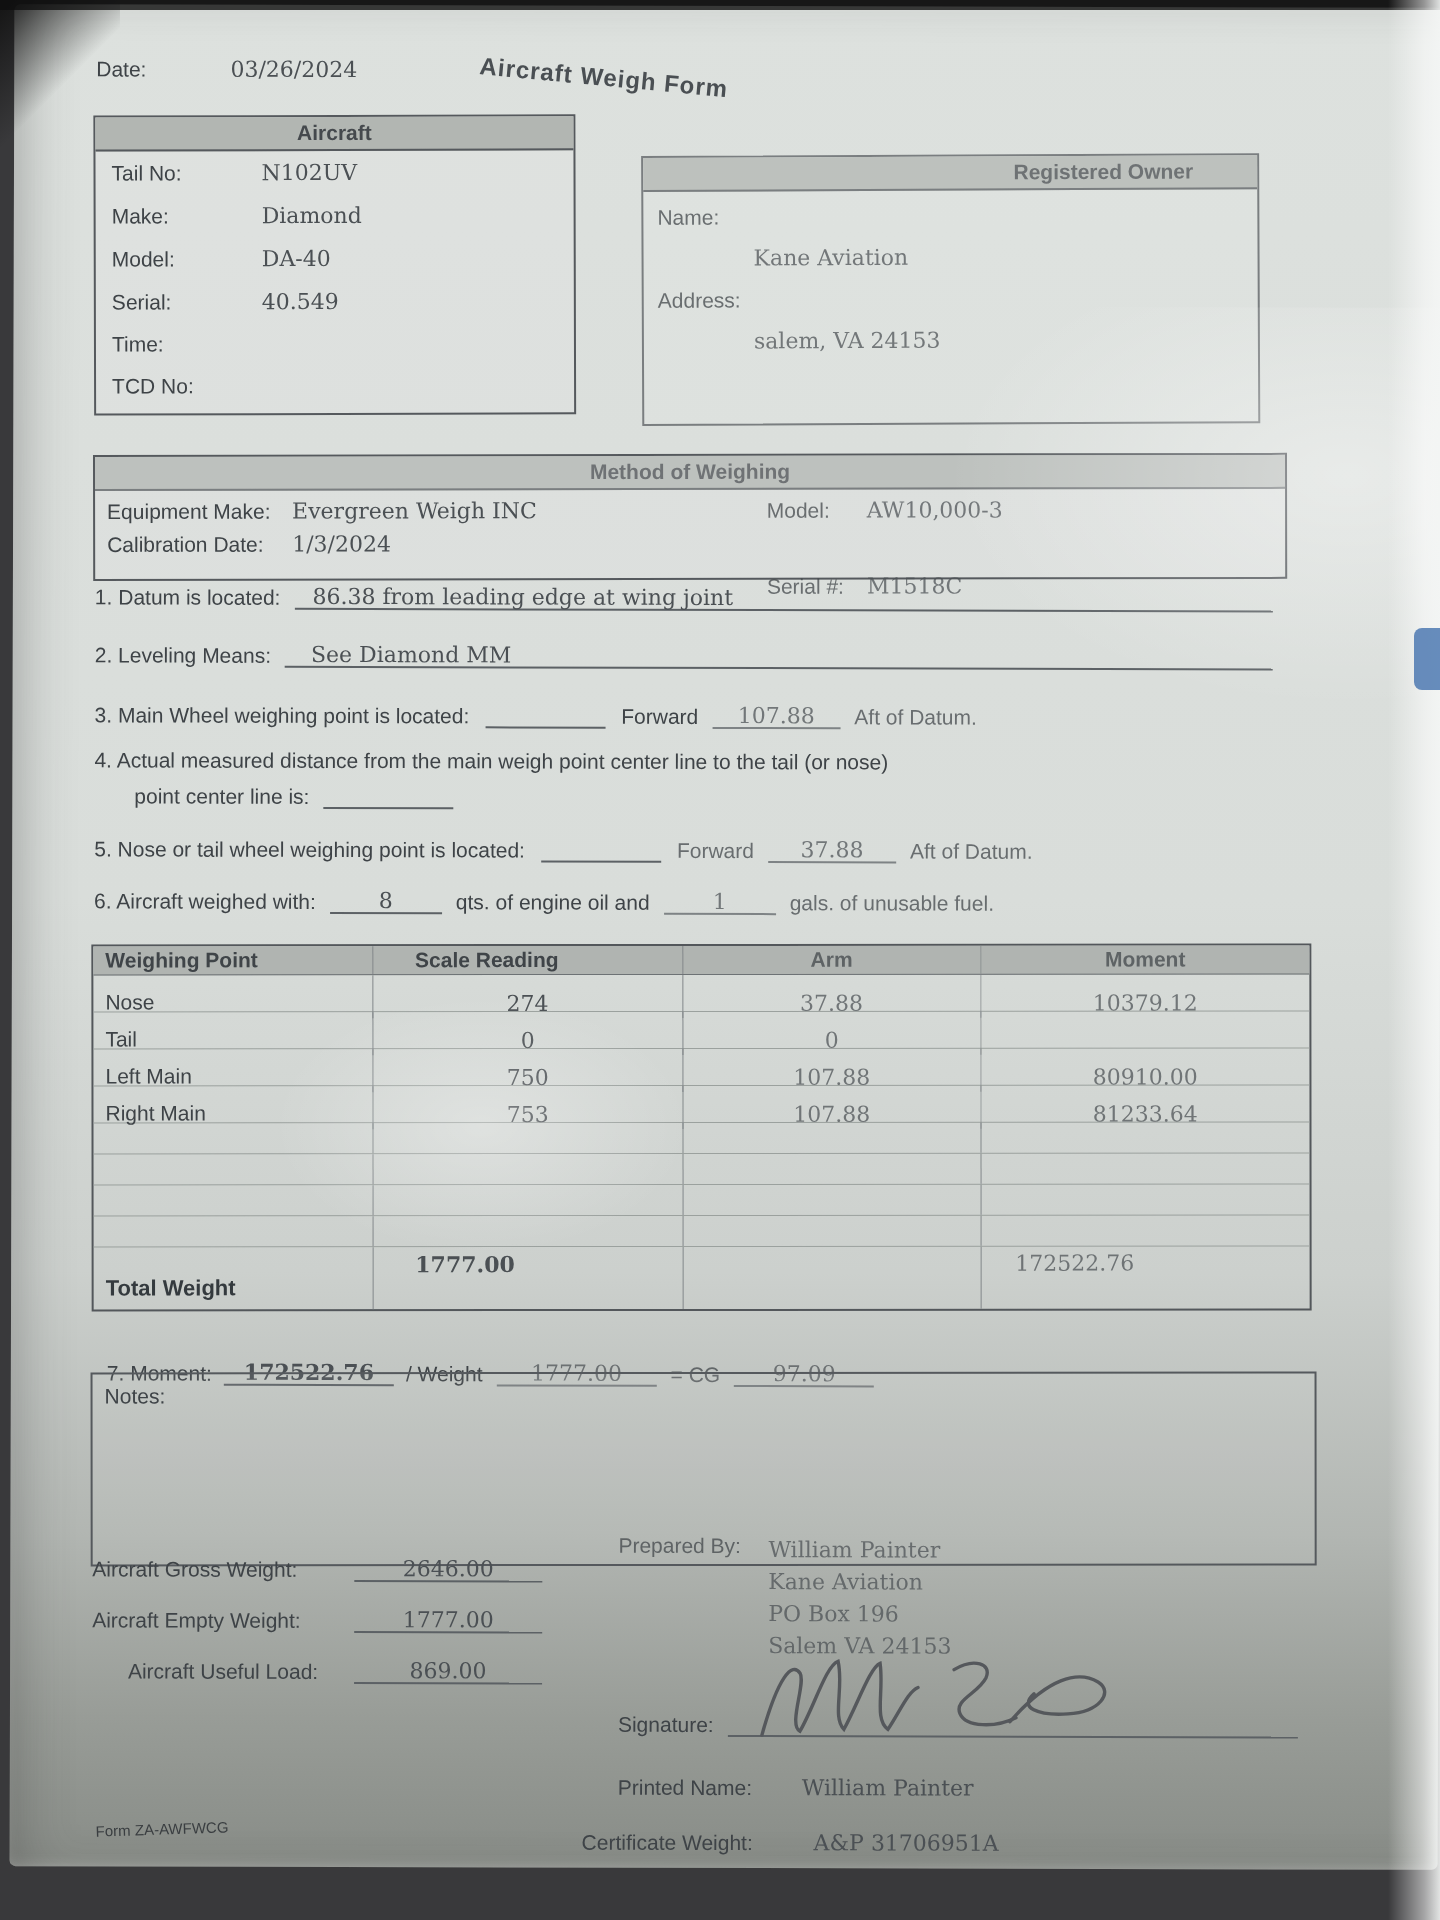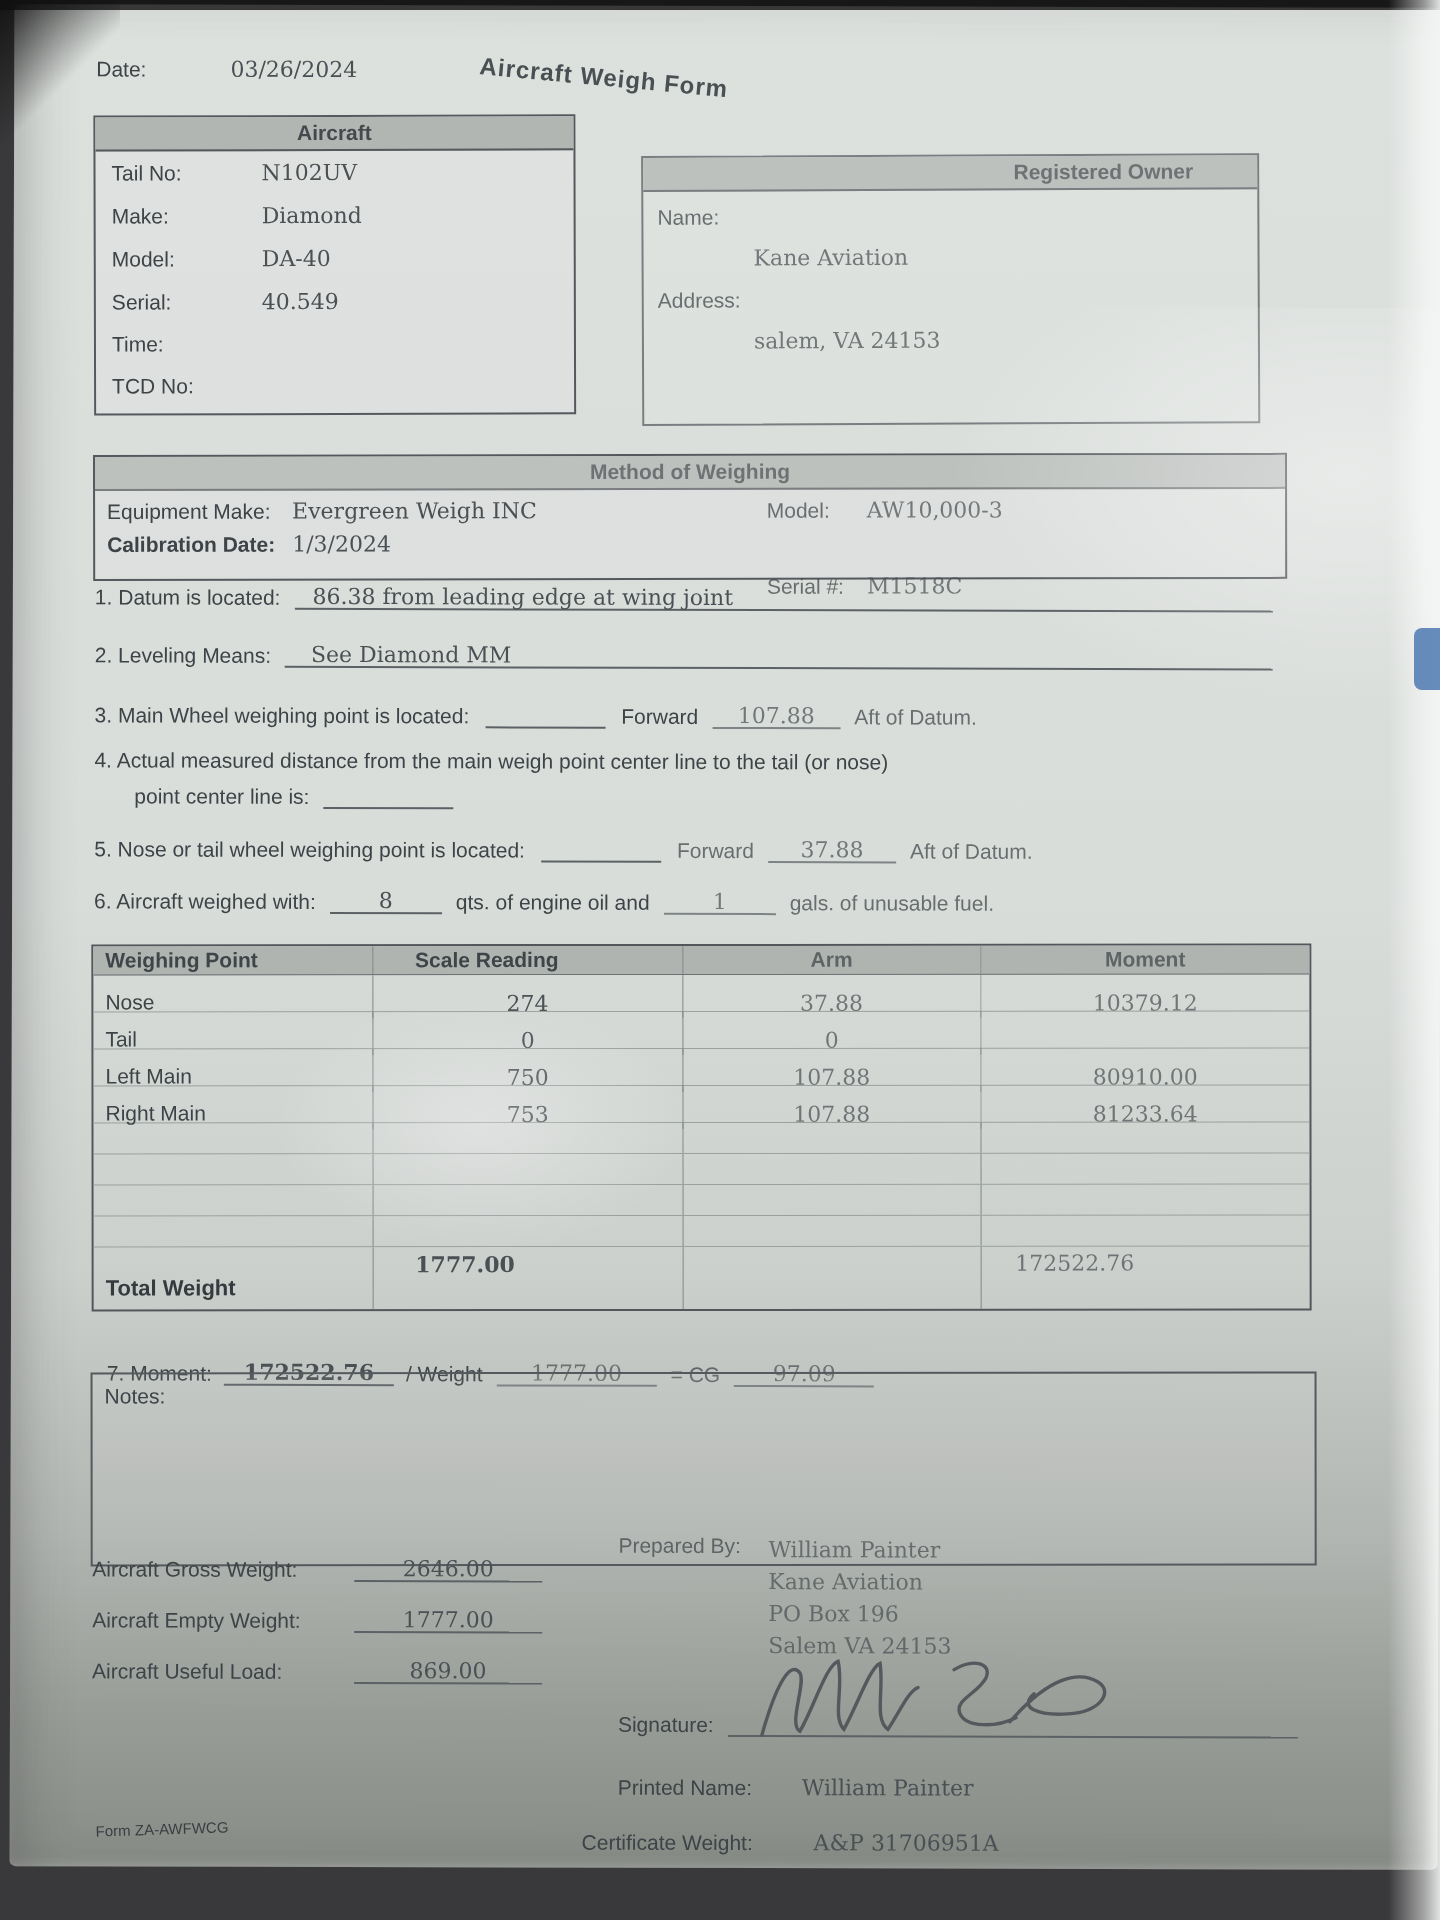--- a/index.html
+++ b/index.html
@@ -104,21 +104,21 @@
 
     <div class="abs box" style="left:80px;top:448px;width:1190px;height:122px;transform:rotate(-.25deg);">
       <div class="box-header faded">Method of Weighing</div>
       <div style="display:flex;padding:8px 0 0 12px;">
         <div style="width:56%;">
           <div style="display:flex;align-items:baseline;margin-bottom:8px;">
             <span class="label" style="width:185px;">Equipment Make:</span>
             <span class="hw">Evergreen Weigh INC</span>
           </div>
           <div style="display:flex;align-items:baseline;">
-            <span class="label" style="width:185px;font-weight:bold;">Calibration Date:</span>
+            <span class="label" style="width:185px;">Calibration Date:</span>
             <span class="hw">1/3/2024</span>
           </div>
         </div>
         <div style="width:44%;" class="faded">
           <div style="display:flex;align-items:baseline;margin-bottom:8px;">
             <span class="label" style="width:100px;">Model:</span>
             <span class="hw">AW10,000-3</span>
           </div>
           <div style="display:flex;align-items:baseline;">
             <span class="label" style="width:100px;margin-top:44px;">Serial #:</span>
@@ -242,21 +242,21 @@
     <div class="abs" style="left:82px;top:1548px;width:470px;">
       <div style="display:flex;align-items:flex-end;margin-top:4px;">
         <span class="label" style="width:262px;">Aircraft Gross Weight:</span>
         <span class="u hw" style="width:188px;">2646.00</span>
       </div>
       <div style="display:flex;align-items:flex-end;margin-top:26px;">
         <span class="label" style="width:262px;">Aircraft Empty Weight:</span>
         <span class="u hw" style="width:188px;">1777.00</span>
       </div>
       <div style="display:flex;align-items:flex-end;margin-top:26px;">
-        <span class="label" style="width:262px;">Aircraft Useful Load:</span>
+        <span class="label" style="width:262px;text-align:center;">Aircraft Useful Load:</span>
         <span class="u hw" style="width:188px;">869.00</span>
       </div>
     </div>
 
     <div class="abs" style="left:608px;top:1528px;width:680px;">
       <div style="display:flex;">
         <span class="label faded" style="width:150px;flex:none;">Prepared By:</span>
         <div class="hw faded" style="line-height:1.45;">
           <div>William Painter</div>
           <div>Kane Aviation</div>

